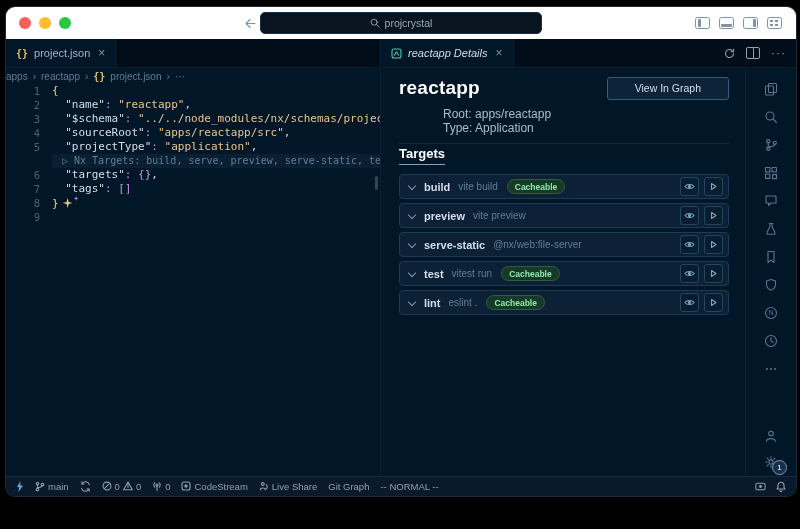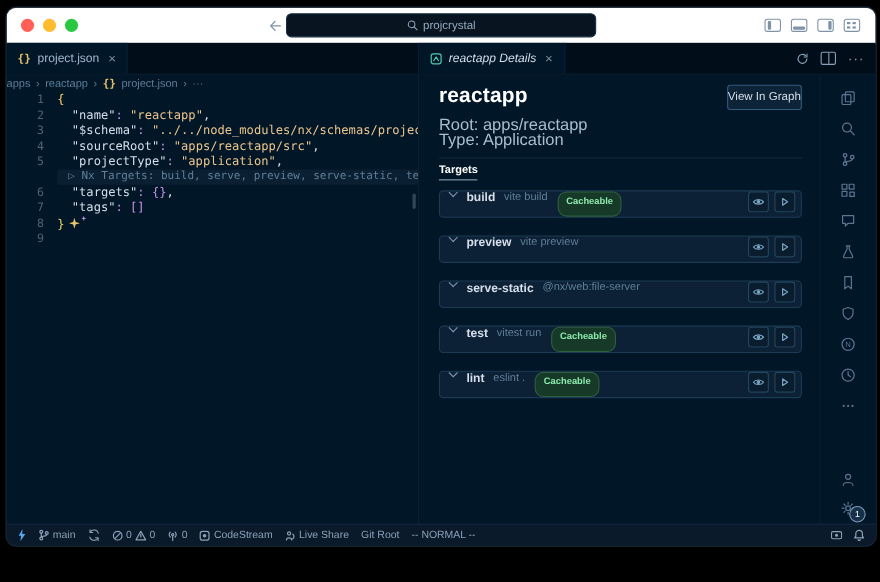--- a/index.html
+++ b/index.html
@@ -58,29 +58,29 @@
             clip-path:polygon(50% 0%,61% 39%,100% 50%,61% 61%,50% 100%,39% 61%,0% 50%,39% 39%);}
   .tk-spark2{display:inline-block;width:5px;height:5px;margin-left:1px;background:#c792ea;vertical-align:6px;
              clip-path:polygon(50% 0%,61% 39%,100% 50%,61% 61%,50% 100%,39% 61%,0% 50%,39% 39%);}
   .lens-line .lens{color:#5f7e97;font-size:10px;background:rgba(95,126,151,.10);padding:0 6px 0 10px;border-radius:2px;}
   .ruler-mark{position:absolute;right:2px;top:92px;width:3px;height:14px;background:rgba(140,160,180,.35);border-radius:2px;}
 
   
   .details{flex:1;min-width:0;padding:8px 16px 0 18px;position:relative;}
   .d-head{display:flex;align-items:center;justify-content:space-between;height:24px;}
   .d-title{font-size:19px;font-weight:bold;color:#ffffff;letter-spacing:.2px;}
-  .graph-btn{height:21px;padding:0 0;border:1px solid #355a7c;border-radius:3px;background:#0d2438;
+  .graph-btn{height:21px;padding:0 27px;border:1px solid #355a7c;border-radius:3px;background:#0d2438;
              color:#d6deeb;font-size:10.5px;display:flex;align-items:center;}
-  .d-meta{margin-top:7px;font-size:15px;color:#a9bdd0;line-height:14px;}
+  .d-meta{margin-top:7px;font-size:12px;color:#a9bdd0;line-height:14px;margin-left:44px;}
   .d-div{height:1px;background:#13293f;margin-top:8px;}
-  .targets-h{display:inline-block;font-size:10px;font-weight:bold;color:#ffffff;
+  .targets-h{display:inline-block;font-size:13px;font-weight:bold;color:#ffffff;
              border-bottom:1.5px solid #8aa2b8;padding-bottom:3px;}
   .trows{margin-top:9px;}
-  .trow{height:23px;display:flex;background:#0c2135;border:1px solid #1d3b53;border-radius:4px;
-        margin-bottom:16px;padding:0 5px 0 9px;}
+  .trow{height:23px;display:flex;align-items:center;background:#0c2135;border:1px solid #1d3b53;border-radius:4px;
+        margin-bottom:4px;padding:0 5px 0 9px;}
   .chev{width:5px;height:5px;border-left:1.4px solid #7b99b5;border-bottom:1.4px solid #7b99b5;
         transform:rotate(-45deg);margin:-2px 9px 0 0;flex:none;}
   .tname{font-size:11px;font-weight:bold;color:#d6deeb;margin-right:8px;}
   .tcmd{font-size:10px;color:#5f7e97;white-space:nowrap;}
   .badge{margin-left:9px;font-size:8.5px;font-weight:bold;color:#8ce9ac;background:#173a28;border:1px solid #2d5e40;
          border-radius:8px;padding:1.5px 7px;white-space:nowrap;}
   .ticons{margin-left:auto;display:flex;flex:none;}
   .ticon-btn{width:17px;height:17px;border:1px solid #23465f;border-radius:3px;display:flex;align-items:center;
              justify-content:center;color:#7ba7c4;margin-left:5px;background:#0a1d2f;}
 
@@ -88,21 +88,21 @@
   .activitybar{width:50px;flex:none;border-left:1px solid #0b1f33;background:#011627;position:relative;
                display:flex;flex-direction:column;align-items:center;padding-top:12px;gap:10px;color:#5b7590;}
   .ab-icon{width:18px;height:18px;display:flex;align-items:center;justify-content:center;flex:none;}
   .ab-bottom{position:absolute;bottom:6px;left:0;right:0;display:flex;flex-direction:column;align-items:center;gap:8px;color:#5b7590;}
   .ab-badge{position:absolute;bottom:2px;right:9px;width:13px;height:13px;border-radius:50%;background:#16304a;
             border:1px solid #7e9ab5;color:#fff;font-size:8px;display:flex;align-items:center;justify-content:center;}
 
   
   .statusbar{position:absolute;left:0;right:0;bottom:0;height:19px;background:#0b1a2b;border-top:1px solid #13293f;
              display:flex;align-items:center;padding:0 10px;gap:11px;font-size:9.5px;color:#8ba1b7;}
-  .sb-item{display:flex;align-items:flex-end;gap:3px;white-space:nowrap;}
+  .sb-item{display:flex;align-items:flex-start;gap:3px;white-space:nowrap;}
   .sb-right{margin-left:auto;display:flex;align-items:center;gap:10px;}
   .accent{color:#5aa7e8;}
   svg{display:block;}
   svg.stroke{fill:none;stroke:currentColor;stroke-width:1.1;stroke-linecap:round;stroke-linejoin:round;}
 </style>
 </head>
 <body>
 
 <div class="stage">
   <div class="window">
@@ -450,21 +450,21 @@
           <span>CodeStream</span>
         </span>
       <span class="sb-item">
           <svg class="stroke" width="10" height="10" viewBox="0 0 10 10">
             <circle cx="3.8" cy="3" r="1.4"></circle>
             <path d="M1.4 8.8 c0-2.4 4.8-2.4 4.8 0 M7.2 3.6 a2.6 2.6 0 0 1 0 4.2"></path>
           </svg>
           <span>Live Share</span>
         </span>
       <span class="sb-item">
-          <span>Git Root</span>
+          <span>Git Graph</span>
         </span>
       <span class="sb-item">
           <span>-- NORMAL --</span>
         </span>
       <span class="sb-right">
         <svg class="stroke" width="11" height="10" viewBox="0 0 12 10">
             <rect x="1" y="1" width="10" height="7" rx="1.5"></rect>
             <circle cx="6" cy="4.5" r="1" fill="currentColor"></circle>
           </svg>
         <svg class="stroke" width="10" height="11" viewBox="0 0 10 11">

